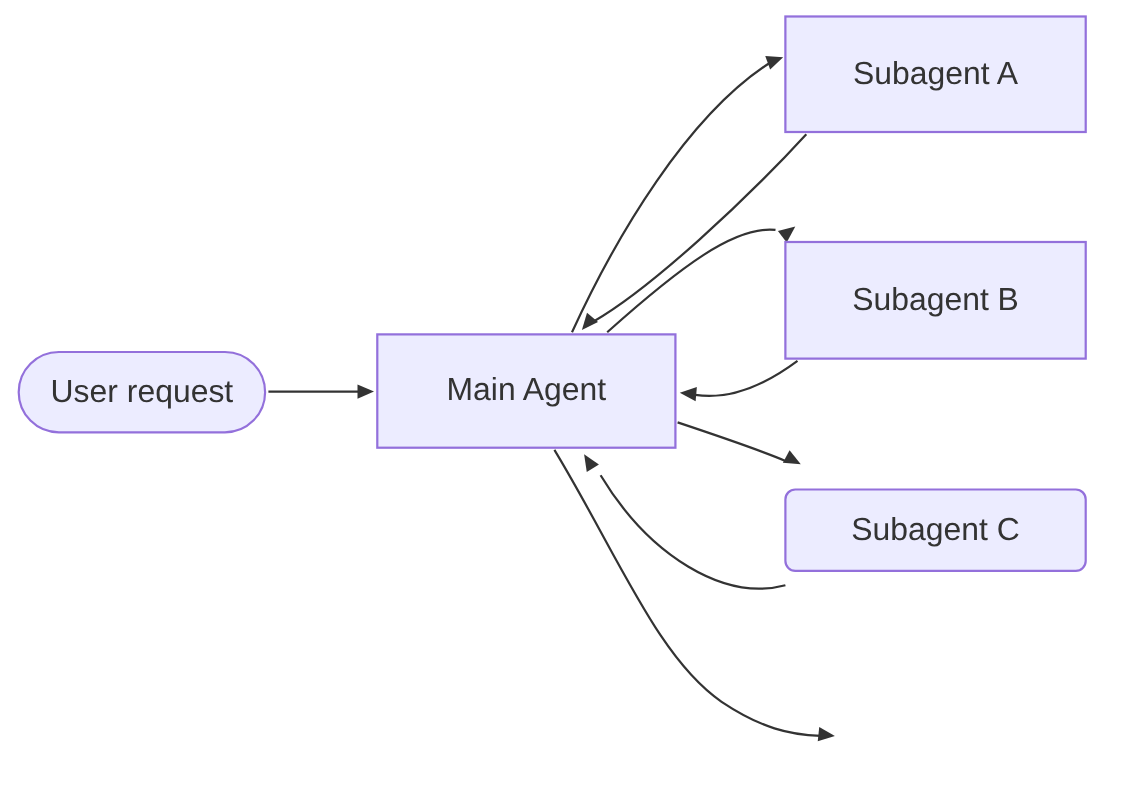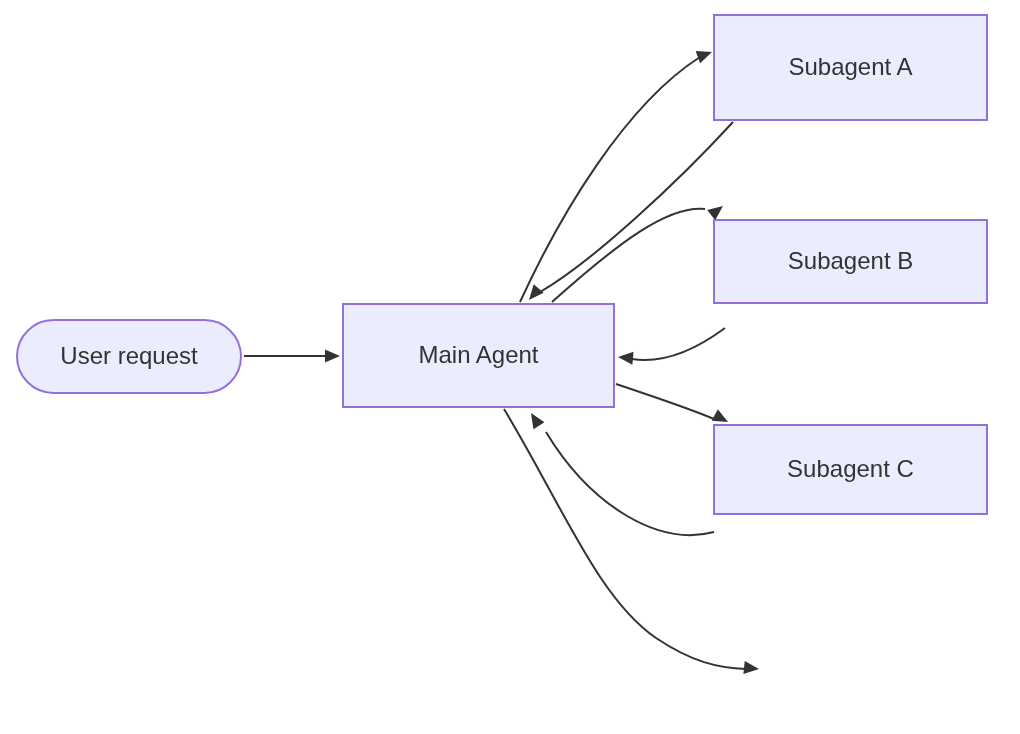--- a/index.html
+++ b/index.html
@@ -36,21 +36,21 @@
     stroke:none;
   }
   .node{
     position:absolute;
     background:var(--node-fill);
     border:2px solid var(--node-border);
     color:var(--text);
     display:flex;
     align-items:center;
     justify-content:center;
-    font-size:24px;
+    font-size:29px;
     line-height:1.2;
     text-align:center;
   }
   .stadium{border-radius:40px;}
   .rect{border-radius:0;}
 </style>
 </head>
 <body>
 
 <div class="canvas">
@@ -87,22 +87,22 @@
   </div>
 
   <div class="node stadium" style="left:16px;top:319px;width:226px;height:75px;border-radius:38px;">
     <span>User request</span>
   </div>
 
   <div class="node rect" style="left:713px;top:14px;width:275px;height:107px;">
     <span>Subagent A</span>
   </div>
 
-  <div class="node rect" style="left:713px;top:219px;width:275px;height:85px;">
+  <div class="node rect" style="left:713px;top:219px;width:275px;height:108px;">
     <span>Subagent B</span>
   </div>
 
-  <div class="node rect" style="left:713px;top:424px;width:275px;height:91px;">
+  <div class="node rect" style="left:713px;top:444px;width:275px;height:76px;border-radius:10px;">
     <span>Subagent C</span>
   </div>
 
 
 </div>
 
 </body></html>

